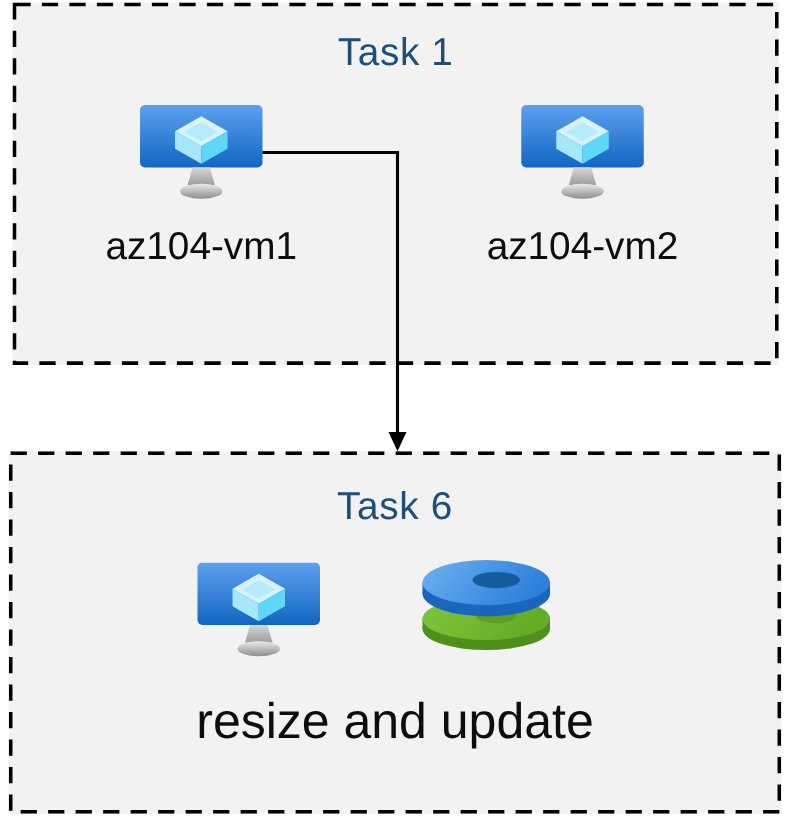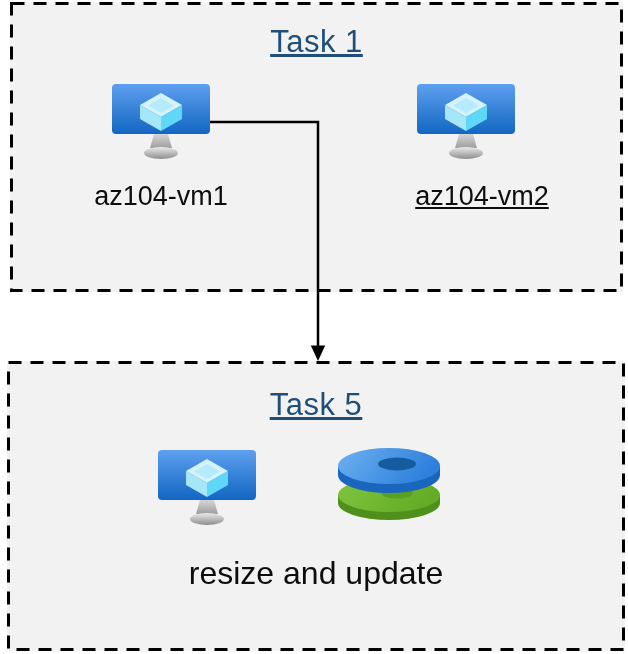--- a/index.html
+++ b/index.html
@@ -8,34 +8,34 @@
   }
   *{box-sizing:border-box;}
   html,body{margin:0;padding:0;background:var(--page-bg);}
   body{font-family:"Liberation Sans", sans-serif;}
   .stage{position:relative;width:628px;height:654px;overflow:hidden;background:var(--page-bg);}
   .panel{position:absolute;background:var(--panel-bg);}
   .panel1{left:10px;top:2px;width:613px;height:290px;}
   .panel2{left:7px;top:361px;width:618px;height:290px;}
   .dash{position:absolute;left:0;top:0;}
   .title{position:absolute;left:0;right:0;top:22px;margin:0;text-align:center;
-         font-size:31px;font-weight:400;color:var(--title-text);letter-spacing:0.5px;text-decoration:underline;}
+         font-size:31px;font-weight:400;color:var(--title-text);letter-spacing:0.5px;}
   .panel2 .title{top:26px;}
   .icon{position:absolute;}
   .vmicon{width:100px;height:77px;}
   .vm1{left:101px;top:82px;}
   .vm2{left:406px;top:82px;}
   .p2vm{left:150px;top:89px;}
   .disks{left:329px;top:81px;width:106px;height:80px;}
   .vm-label{position:absolute;top:176px;width:260px;text-align:center;
-            font-size:27px;line-height:37px;color:var(--label-text);}
+            font-size:31px;line-height:37px;color:var(--label-text);}
   .label1{left:21px;}
-  .label2{left:342px;text-decoration:underline;}
+  .label2{left:326px;}
   .caption{position:absolute;left:0;right:0;top:194px;text-align:center;
-           font-size:32px;color:var(--label-text);}
+           font-size:40px;color:var(--label-text);}
   .overlay{position:absolute;left:0;top:0;width:628px;height:654px;pointer-events:none;}
   .hiddefs{position:absolute;width:0;height:0;overflow:hidden;}
 </style>
 </head>
 <body>
 
 <div class="stage">
 
   <svg class="hiddefs" aria-hidden="true">
     <defs>
@@ -101,21 +101,21 @@
     </div>
     <div class="vm-label label2">
       <div>az104-vm2</div>
     </div>
   </section>
 
   <section class="panel panel2">
     <svg class="dash" width="618" height="290">
       <rect x="1.5" y="1.5" width="615" height="287" fill="none" stroke="#000000" stroke-width="3" stroke-dasharray="13 9"></rect>
     </svg>
-    <h2 class="title">Task 5</h2>
+    <h2 class="title">Task 6</h2>
 
     <svg class="icon vmicon p2vm" viewBox="0 0 100 77">
       <use href="#vmico"></use>
     </svg>
     <svg class="icon disks" viewBox="0 0 106 80">
       <use href="#diskico"></use>
     </svg>
 
     <div class="caption">resize and update</div>
   </section>

